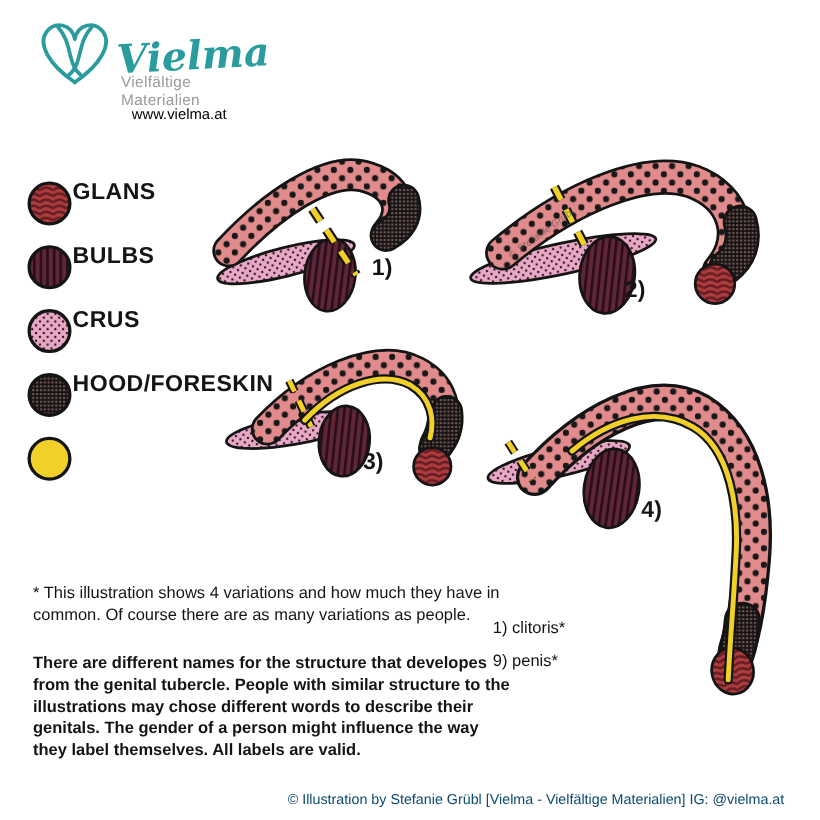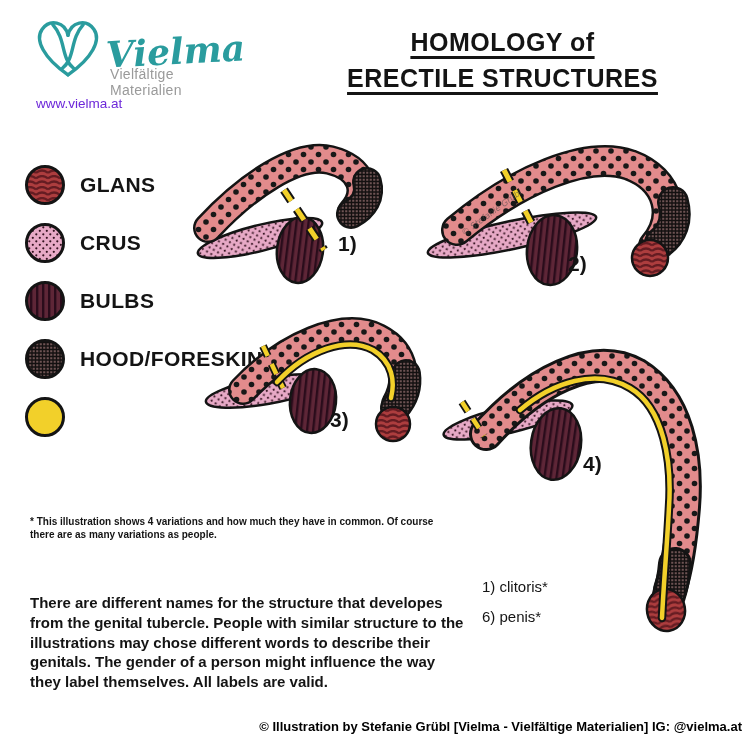--- a/index.html
+++ b/index.html
@@ -11,43 +11,43 @@
   
   .brand { position:absolute; left:18px; top:8px; width:210px; height:105px; }
   .brand-logo { position:absolute; left:12px; top:6px; }
   .brand-wordmark {
     position:absolute; left:88px; top:22px;
     font-family:"DejaVu Serif","Liberation Serif",serif;
     font-style:italic; font-weight:bold; font-size:36px; color:#2a9c9e;
     transform:rotate(-3deg);
   }
   .brand-subtitle { position:absolute; left:92px; top:58px; font-size:14px; color:#9a9a9a; letter-spacing:.3px; }
-  .brand-url { position:absolute; left:18px; top:88px; width:170px; text-align:left; font-size:13.5px; color:#6d28d9; }
+  .brand-url { position:absolute; left:18px; top:88px; width:170px; text-align:right; font-size:13.5px; color:#000000; }
   
   .title-block { position:absolute; left:330px; top:24px; width:345px; text-align:center; }
   .title-line {
     font-size:25px; font-weight:bold; letter-spacing:.5px; line-height:1.45;
     text-decoration:underline; text-decoration-thickness:2.5px; text-underline-offset:5px;
   }
   
   .legend { position:absolute; left:24px; top:164px; display:flex; flex-direction:column; gap:16px; }
-  .legend-row { display:flex; align-items:center; gap:14px; }
+  .legend-row { display:flex; align-items:flex-start; }
   .legend-label { font-weight:bold; font-size:21px; letter-spacing:.4px; max-width:125px; line-height:1.08; }
   
   .fig { position:absolute; }
   .fig-num { position:absolute; font-weight:bold; font-size:21px; color:#141414; }
   .fig-watermark { font-family:"DejaVu Sans",sans-serif; font-style:italic; }
   
-  .note-p1 { position:absolute; left:30px; top:515px; width:430px; font-size:10px; font-weight:bold; line-height:1.32; }
+  .note-p1 { position:absolute; left:30px; top:530px; width:430px; font-size:15px; font-weight:normal; line-height:1.32; }
   .note-p2 { position:absolute; left:30px; top:593px; width:438px; font-size:15px; font-weight:bold; line-height:1.32; }
   
-  .labels-list { position:absolute; left:482px; top:562px; width:250px;margin-top:16px; }
+  .labels-list { position:absolute; left:448px; top:562px; width:250px; }
   .labels-item { font-size:15px; margin-bottom:13px; }
   
-  .footer { position:absolute; right:3px; bottom:11px; font-size:13px; color:#000000;font-weight:bold; }
+  .footer { position:absolute; right:32px; bottom:11px; font-size:13px; color:#0c4a6e; }
 </style>
 </head>
 <body>
 
 <div class="page">
 
   <svg width="0" height="0" style="position:absolute" aria-hidden="true">
     <defs>
       <pattern id="pat-shaft" width="15" height="15" patternUnits="userSpaceOnUse">
         <rect width="15" height="15" fill="#e28b8c"></rect>
@@ -81,43 +81,39 @@
         <path d="M50 80 C 82 58, 94 34, 84 20 C 74 6, 54 10, 50 28"></path>
         <path d="M30 14 C 48 34, 40 58, 58 72"></path>
         <path d="M70 14 C 52 34, 60 58, 42 72"></path>
       </g>
     </svg>
     <div class="brand-wordmark">Vielma</div>
     <div class="brand-subtitle">Vielfältige Materialien</div>
     <div class="brand-url">www.vielma.at</div>
   </div>
 
-  <div class="title-block">
-    <div class="title-line">HOMOLOGY of</div>
-    <div class="title-line">ERECTILE STRUCTURES</div>
-  </div>
 
   <div class="legend">
     <div class="legend-row">
       <svg width="42" height="42">
         <circle cx="21" cy="21" r="18.5" fill="url(#pat-glans)" stroke="#141414" stroke-width="3"></circle>
       </svg>
       <span class="legend-label">GLANS</span>
     </div>
     <div class="legend-row">
       <svg width="42" height="42">
+        <circle cx="21" cy="21" r="18.5" fill="url(#pat-bulb)" stroke="#141414" stroke-width="3"></circle>
+      </svg>
+      <span class="legend-label">BULBS</span>
+    </div>
+    <div class="legend-row">
+      <svg width="42" height="42">
         <circle cx="21" cy="21" r="18.5" fill="url(#pat-crus)" stroke="#141414" stroke-width="3"></circle>
       </svg>
       <span class="legend-label">CRUS</span>
-    </div>
-    <div class="legend-row">
-      <svg width="42" height="42">
-        <circle cx="21" cy="21" r="18.5" fill="url(#pat-bulb)" stroke="#141414" stroke-width="3"></circle>
-      </svg>
-      <span class="legend-label">BULBS</span>
     </div>
     <div class="legend-row">
       <svg width="42" height="42">
         <circle cx="21" cy="21" r="18.5" fill="url(#pat-hood)" stroke="#141414" stroke-width="3"></circle>
       </svg>
       <span class="legend-label">HOOD/FORESKIN</span>
     </div>
     <div class="legend-row">
       <svg width="42" height="42">
         <circle cx="21" cy="21" r="18.5" fill="#f2d02a" stroke="#141414" stroke-width="3"></circle>
@@ -179,18 +175,18 @@
     <path d="M92 88 C125 60,168 46,202 66 C236 86,244 140,241 185 C239 225,236 255,234 296" fill="none" stroke="#141414" stroke-width="8.5" stroke-linecap="round"></path>
     <path d="M92 88 C125 60,168 46,202 66 C236 86,244 140,241 185 C239 225,236 255,234 296" fill="none" stroke="#f2d02a" stroke-width="4.5" stroke-linecap="round"></path>
   </svg>
   <div class="fig-num" style="left:583px;top:452px">4)</div>
 
   <p class="note-p1">* This illustration shows 4 variations and how much they have in common. Of course there are as many variations as people.</p>
   <p class="note-p2">There are different names for the structure that developes from the genital tubercle. People with similar structure to the illustrations may chose different words to describe their genitals. The gender of a person might influence the way they label themselves. All labels are valid.</p>
 
   <div class="labels-list">
     <div class="labels-item">1) clitoris*</div>
-    <div class="labels-item">6) penis*</div>
+    <div class="labels-item">9) penis*</div>
   </div>
 
   <div class="footer">© Illustration by Stefanie Grübl [Vielma - Vielfältige Materialien] IG: @vielma.at</div>
 
 </div>
 
 </body></html>

